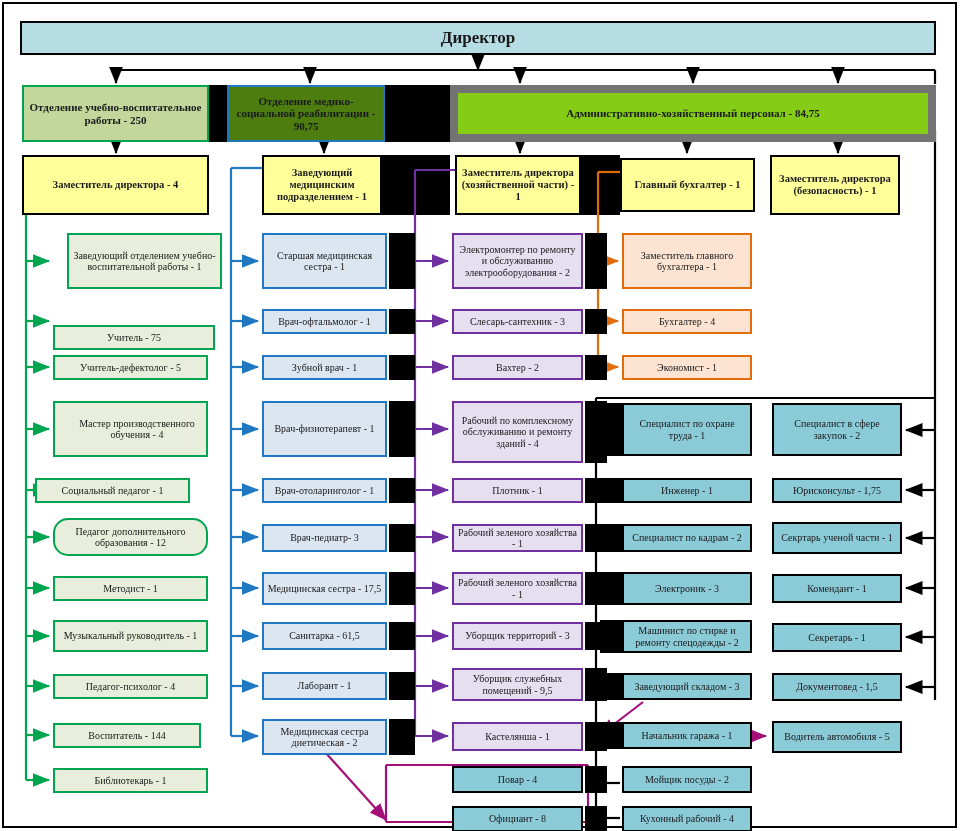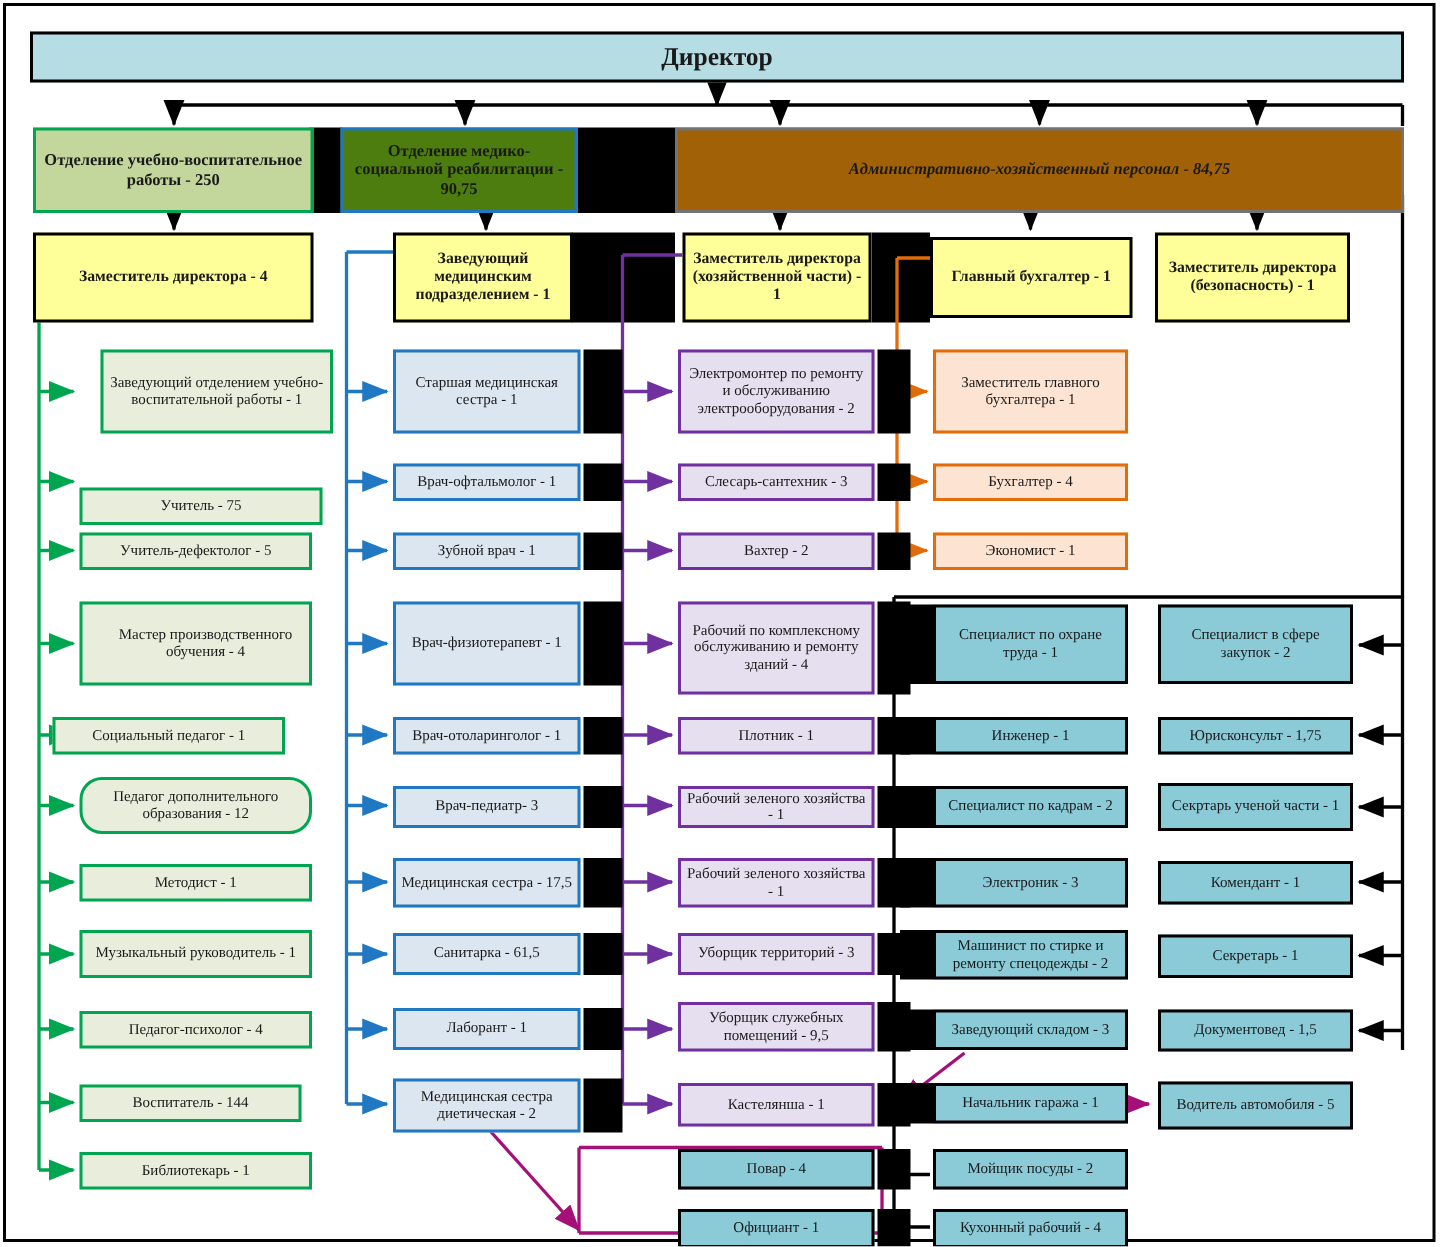--- a/index.html
+++ b/index.html
@@ -10,21 +10,21 @@
 
   .box{position:absolute;box-sizing:border-box;display:flex;align-items:center;justify-content:center;
        text-align:center;line-height:1.12;color:#1a1a1a;padding:1px 3px;}
 
   
   .t-director{background:#b6dde4;border:2px solid #000;font-weight:bold;font-size:17px;}
 
   
   .t-edu{background:#c3d69b;border:2px solid #00a550;font-weight:bold;font-size:11px;}
   .t-med{background:#4d7c0f;border:2px solid #1f78c1;font-weight:bold;font-size:11px;}
-  .t-adm{background:#a16207;border:2px solid #737373;font-weight:bold;font-size:11px;font-style:italic;}
+  .t-adm{background:#84cc16;border:8px solid #737373;font-weight:bold;font-size:11px;}
 
   
   .t-yellow{background:#ffff99;border:2px solid #000;font-weight:bold;font-size:10.5px;}
 
   
   .t-green{background:#e9eedc;border:2px solid #00a550;font-size:10px;}
   .t-blue{background:#dce6f1;border:2px solid #1f78c1;font-size:10px;}
   .t-violet{background:#e5dff0;border:2px solid #7030a0;font-size:10px;}
   .t-orange{background:#fce3d2;border:2px solid #e36c0a;font-size:10px;}
   .t-teal{background:#8bcbd8;border:2px solid #000;font-size:10px;}
@@ -258,16 +258,16 @@
   <div class="box t-teal" style="left:772px;top:478px;width:130px;height:25px;">Юрисконсульт - 1,75</div>
   <div class="box t-teal" style="left:772px;top:522px;width:130px;height:32px;">Секртарь ученой части - 1</div>
   <div class="box t-teal" style="left:772px;top:574px;width:130px;height:29px;">Комендант - 1</div>
   <div class="box t-teal" style="left:772px;top:623px;width:130px;height:29px;">Секретарь - 1</div>
   <div class="box t-teal" style="left:772px;top:673px;width:130px;height:28px;">Документовед - 1,5</div>
   <div class="box t-teal" style="left:772px;top:721px;width:130px;height:32px;">Водитель автомобиля - 5</div>
 
   <div class="shadow" style="left:585px;top:766px;width:22px;height:27px;"></div>
   <div class="box t-teal" style="left:452px;top:766px;width:131px;height:27px;">Повар - 4</div>
   <div class="shadow" style="left:585px;top:806px;width:22px;height:26px;"></div>
-  <div class="box t-teal" style="left:452px;top:806px;width:131px;height:26px;">Официант - 1</div>
+  <div class="box t-teal" style="left:452px;top:806px;width:131px;height:26px;">Официант - 8</div>
   <div class="box t-teal" style="left:622px;top:766px;width:130px;height:27px;">Мойщик посуды - 2</div>
   <div class="box t-teal" style="left:622px;top:806px;width:130px;height:26px;">Кухонный рабочий - 4</div>
 </div>
 
 </body></html>

